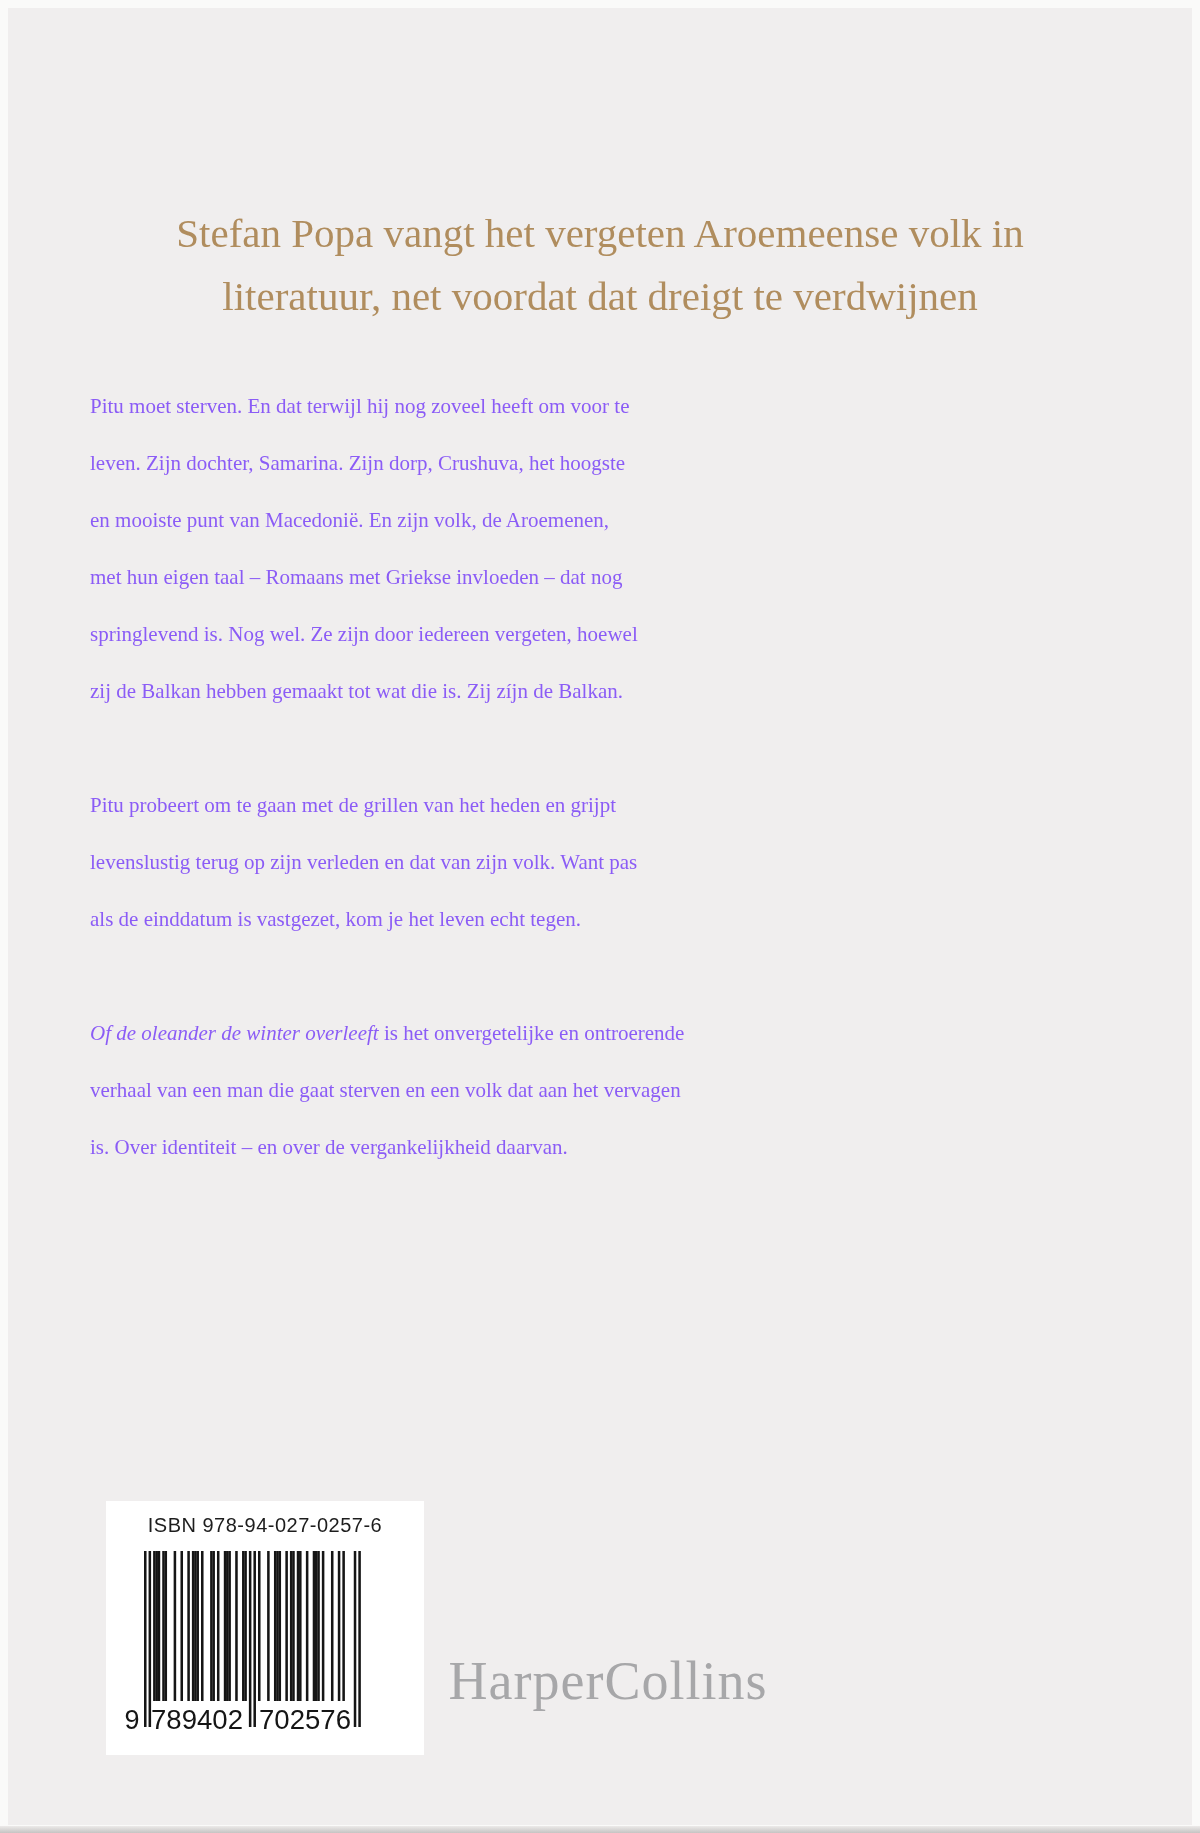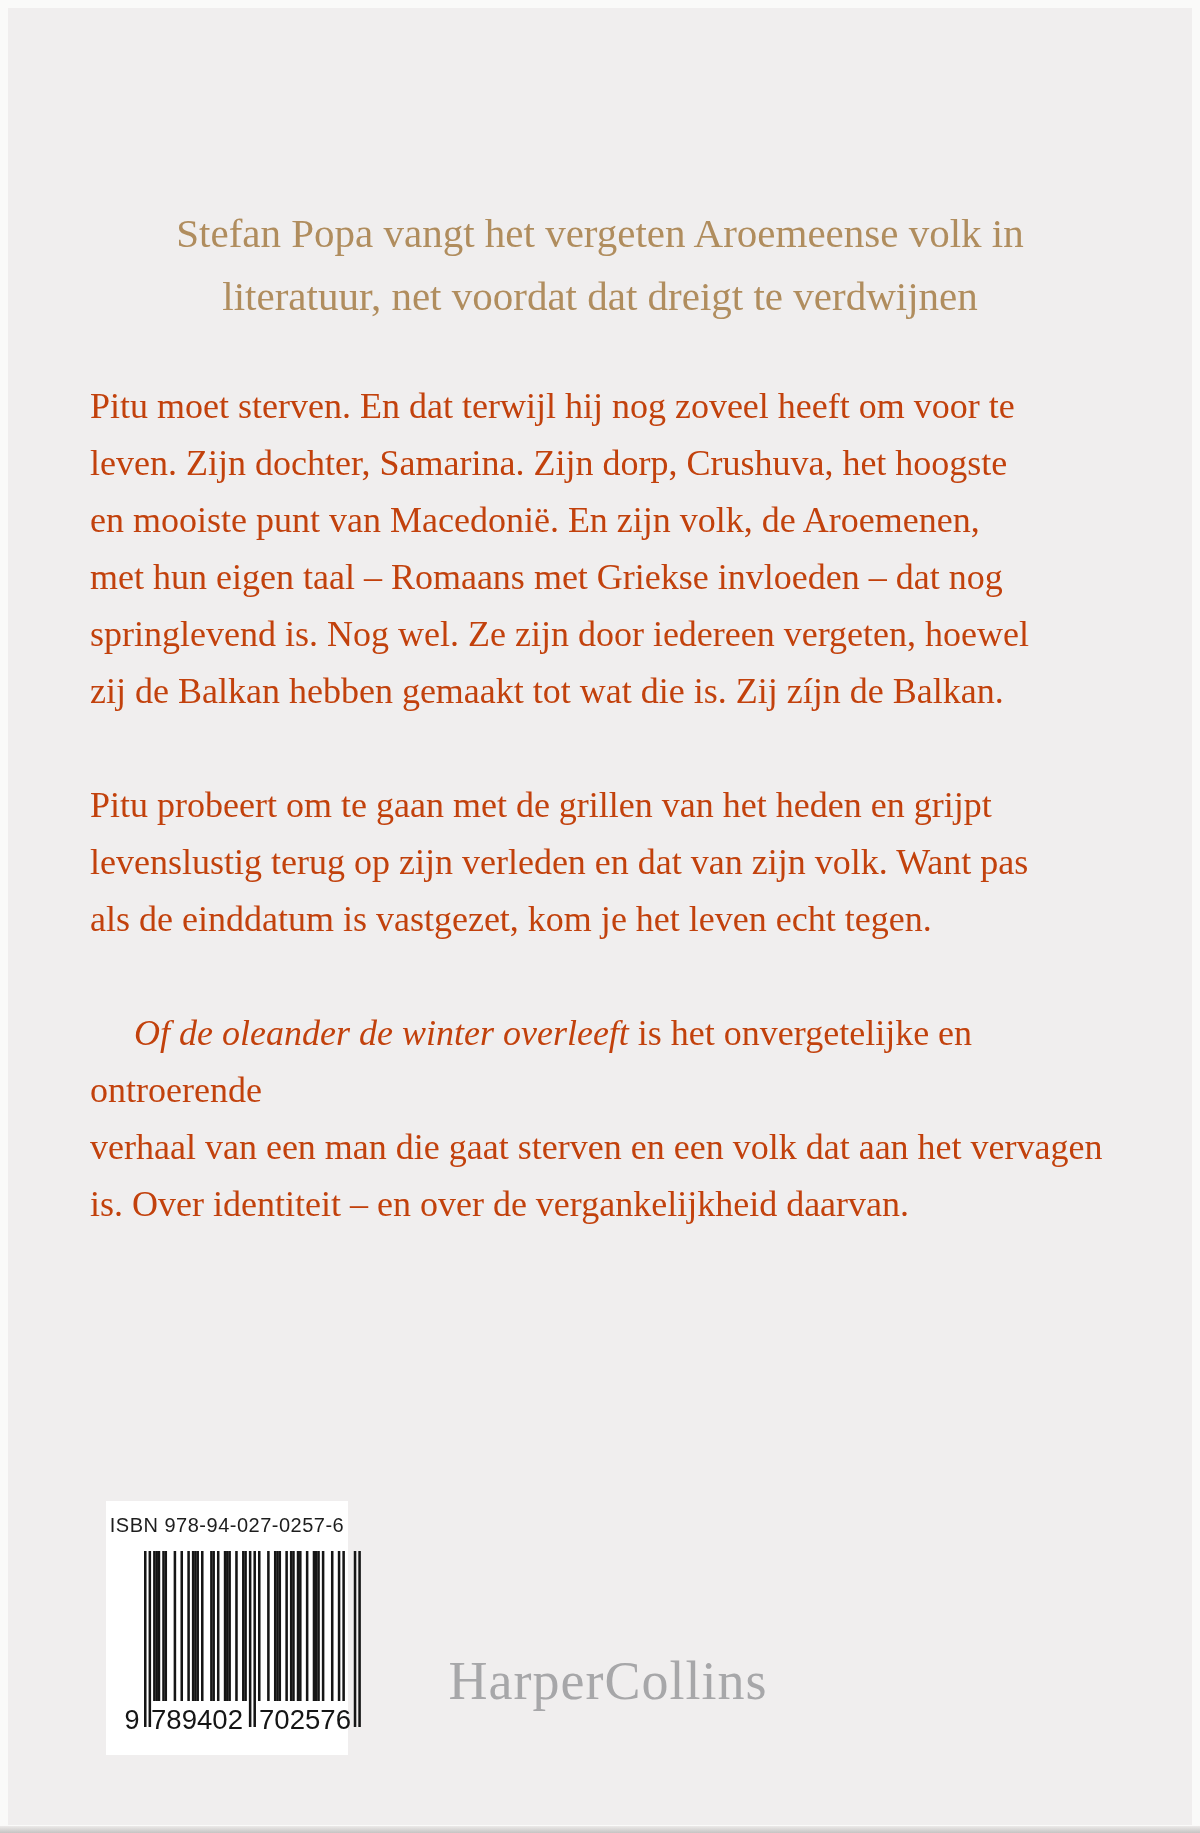--- a/index.html
+++ b/index.html
@@ -13,28 +13,29 @@
     position:absolute;left:0;right:0;bottom:0;height:7px;
     background:linear-gradient(#eceae9,#c6c4c3);
   }
   .tagline{
     position:absolute;top:202px;left:0;width:1200px;
     text-align:center;font-size:41px;line-height:63px;
     color:#b08d5e;white-space:pre-line;
   }
   .blurb{
     position:absolute;top:378px;left:90px;width:1030px;
-    font-size:36px;line-height:57px;color:#c2410c;
+    font-size:21px;line-height:57px;color:#8b5cf6;
   }
   .blurb p{margin:0;white-space:pre-line;}
   .blurb p + p{margin-top:57px;}
-  .blurb em{font-style:italic;margin-left:44px;}
+  .blurb em{font-style:italic;}
   .barcode-box{
-    position:absolute;left:106px;top:1501px;width:242px;height:254px;
+    position:absolute;left:106px;top:1501px;width:290px;height:254px;
     background:#ffffff;
+    padding-left:28px;
   }
   .isbn{
     position:absolute;top:13px;left:0;width:100%;text-align:center;
     font-family:"Liberation Sans",sans-serif;font-size:20px;
     color:#1d1d1d;letter-spacing:.5px;
   }
   #barcode-svg{position:absolute;top:50px;left:0;}
   .publisher{
     position:absolute;top:1650px;left:308px;width:600px;text-align:center;
     font-size:54px;color:#a7a7a9;letter-spacing:1px;

